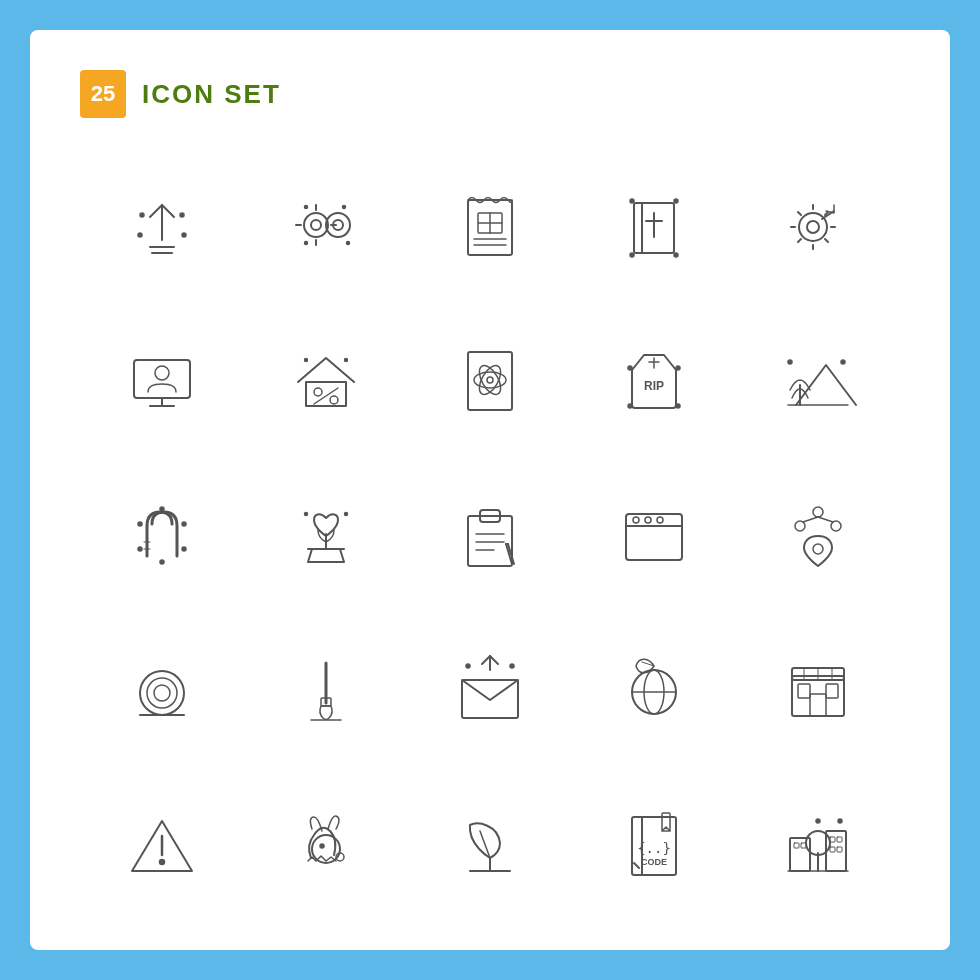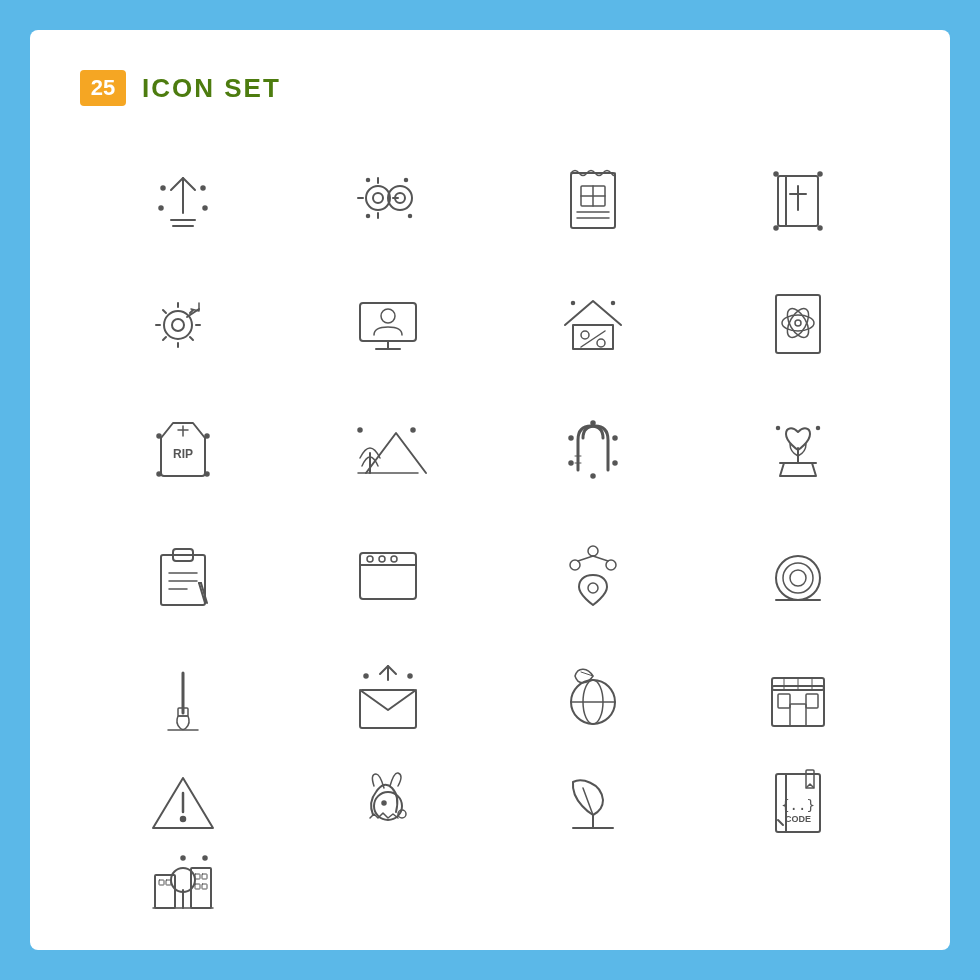--- a/index.html
+++ b/index.html
@@ -27,36 +27,36 @@
       align-items: center;
       gap: 16px;
       margin-bottom: 30px;
     }
     .header-number {
       background: #f5a623;
       color: white;
       font-size: 22px;
       font-weight: bold;
       width: 46px;
-      height: 36px;
+      height: 48px;
       display: flex;
       align-items: center;
       justify-content: center;
       border-radius: 4px;
     }
     .header-title {
       font-size: 26px;
       font-weight: bold;
       color: #4d7c0f;
       letter-spacing: 2px;
       text-transform: uppercase;
     }
     .icons-grid {
       display: grid;
-      grid-template-columns: repeat(4, 1fr);
+      grid-template-columns: repeat(5, 1fr);
       grid-template-rows: repeat(5, 1fr);
       flex: 1;
       gap: 0;
     }
     .icon-cell {
       display: flex;
       align-items: center;
       justify-content: center;
     }
     .icon-cell svg {

